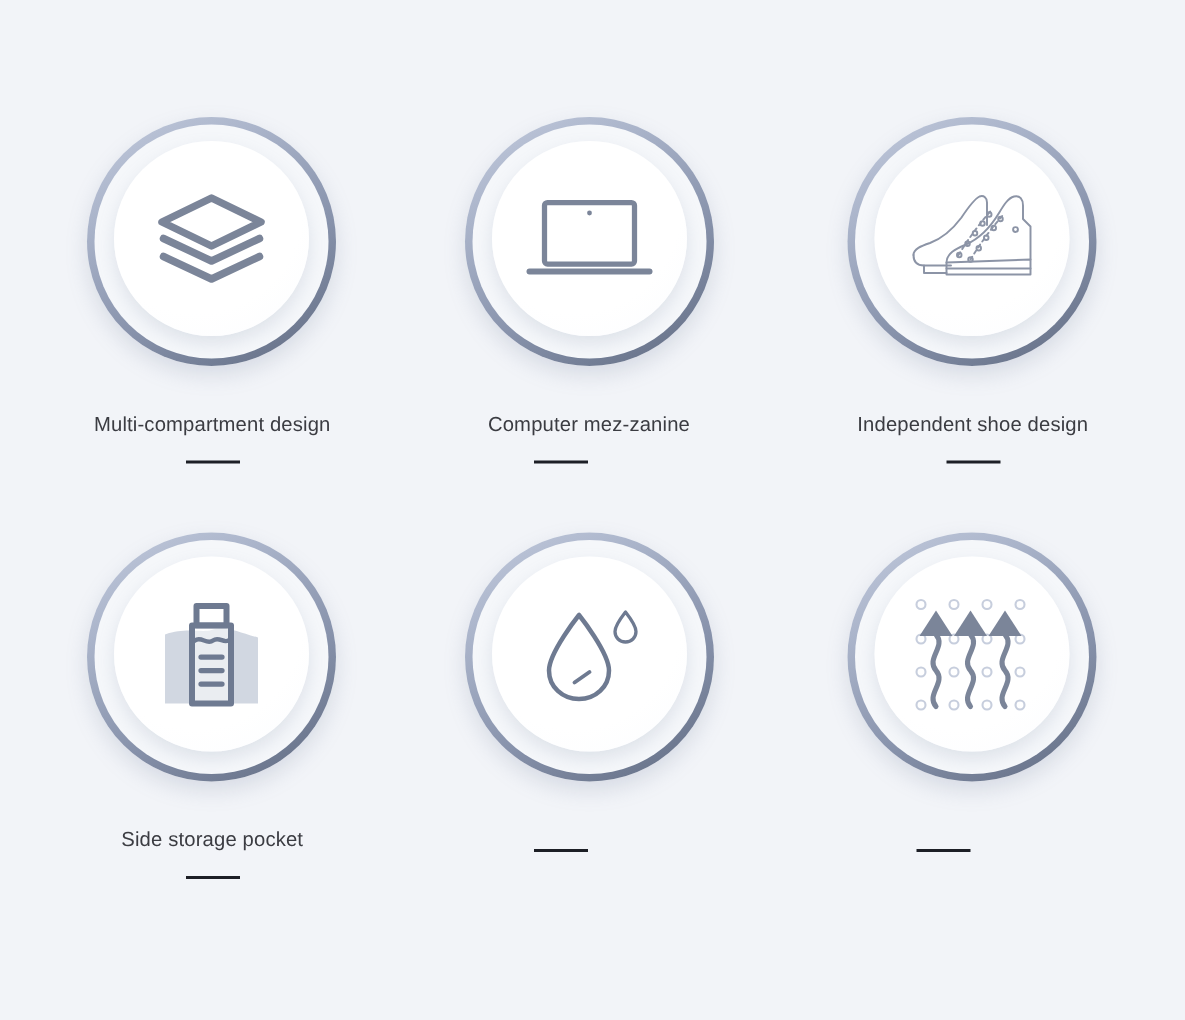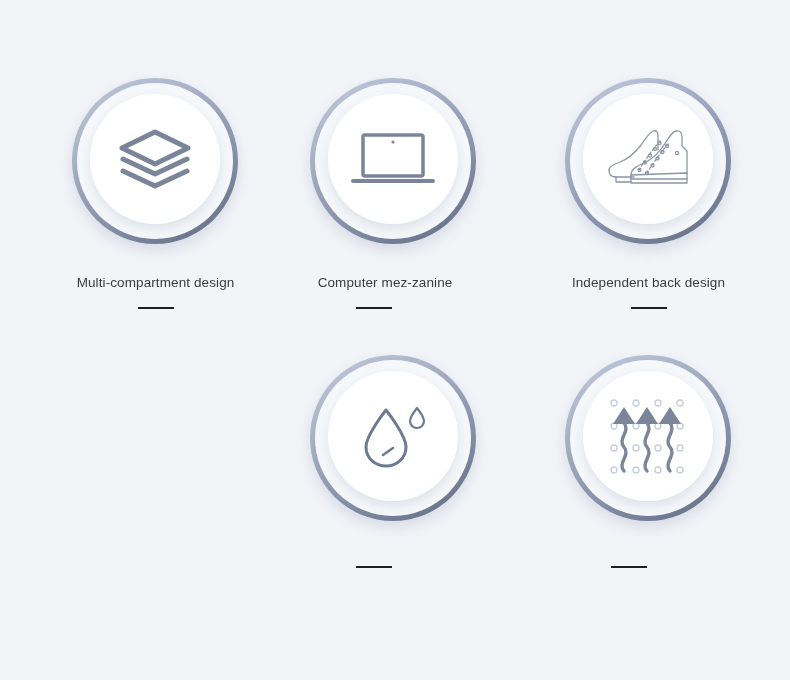--- a/index.html
+++ b/index.html
@@ -23,21 +23,21 @@
     padding: 0;
   }
 
   .feature-cell {
     position: absolute;
     width: 256px;
     height: 280px;
   }
 
   
-  .col-0 { left: 28px; }
+  .col-0 { left: 14px; }
   .col-1 { left: 266px; }
   .col-2 { left: 521px; }
   
   .row-0 { top: 78px; }
   .row-1 { top: 355px; }
 
   
   .badge {
     position: absolute;
     left: 44px;
@@ -106,21 +106,21 @@
     margin-left: 63px;
     width: 36px;
     height: 2px;
     background: #1d1f26;
   }
 
   
   .caption.center .caption-text { text-align: center; }
   .caption.center .caption-underline { margin-left: auto; margin-right: auto; }
   .caption.left { left: 44px; width: 150px; }
-  .caption.left .caption-text { text-align: center; }
+  .caption.left .caption-text { text-align: right; }
   .caption.left .caption-underline { margin-left: 46px; }
 </style>
 </head>
 <body>
 
 <div class="feature-grid">
 
   <div class="feature-cell col-0 row-0">
     <div class="badge">
       <div class="badge-ring"></div>
@@ -190,25 +190,50 @@
             <circle cx="56.5" cy="32.5" r="1.5"></circle>
               <circle cx="61.5" cy="26" r="1.5"></circle>
             <circle cx="66" cy="20" r="1.5"></circle>
 
             <circle cx="76" cy="27" r="1.6"></circle>
           </svg>
         </div>
       </div>
     </div>
     <div class="caption center">
-      <p class="caption-text">Independent back design</p>
-      <div class="caption-underline"></div>
-    </div>
-  </div>
-
+      <p class="caption-text">Independent shoe design</p>
+      <div class="caption-underline"></div>
+    </div>
+  </div>
+
+  <div class="feature-cell col-0 row-1">
+    <div class="badge">
+      <div class="badge-ring"></div>
+      <div class="badge-inner">
+        <div class="badge-icon">
+          <svg width="86" height="86" viewBox="0 0 86 86" fill="none">
+
+            <path d="M12 30 C26 25 36 29 43 27 C52 24 60 28 74 32 L74 76 L12 76 Z" fill="#9aa6bd" opacity="0.45"></path>
+
+            <path d="M33 11 L53 11 L53 24 L33 24 Z" stroke="#6e7a91" stroke-width="4" stroke-linejoin="round" fill="#ffffff"></path>
+
+            <path d="M30 24 L56 24 L56 76 L30 76 Z" stroke="#6e7a91" stroke-width="4" stroke-linejoin="round" fill="#ffffff" fill-opacity="0.55"></path>
+
+            <path d="M32 34 C36 31 40 37 44 34 C48 31 51 36 54 34" stroke="#6e7a91" stroke-width="3" fill="none" stroke-linecap="round"></path>
+
+            <path d="M36 45 L50 45 M36 54 L50 54 M36 63 L50 63" stroke="#6e7a91" stroke-width="3.5" stroke-linecap="round"></path>
+          </svg>
+        </div>
+      </div>
+    </div>
+    <div class="caption center">
+      <p class="caption-text">Side storage pocket</p>
+      <div class="caption-underline"></div>
+    </div>
+  </div>
 
   <div class="feature-cell col-1 row-1">
     <div class="badge">
       <div class="badge-ring"></div>
       <div class="badge-inner">
         <div class="badge-icon">
           <svg width="80" height="76" viewBox="0 0 80 76" fill="none" stroke="#6e7a91" stroke-width="3" stroke-linejoin="round" stroke-linecap="round">
 
             <path d="M33 12 C33 12 13 37 13 49 C13 60 22 68 33 68 C44 68 53 60 53 49
                      C53 37 33 12 33 12 Z"></path>

